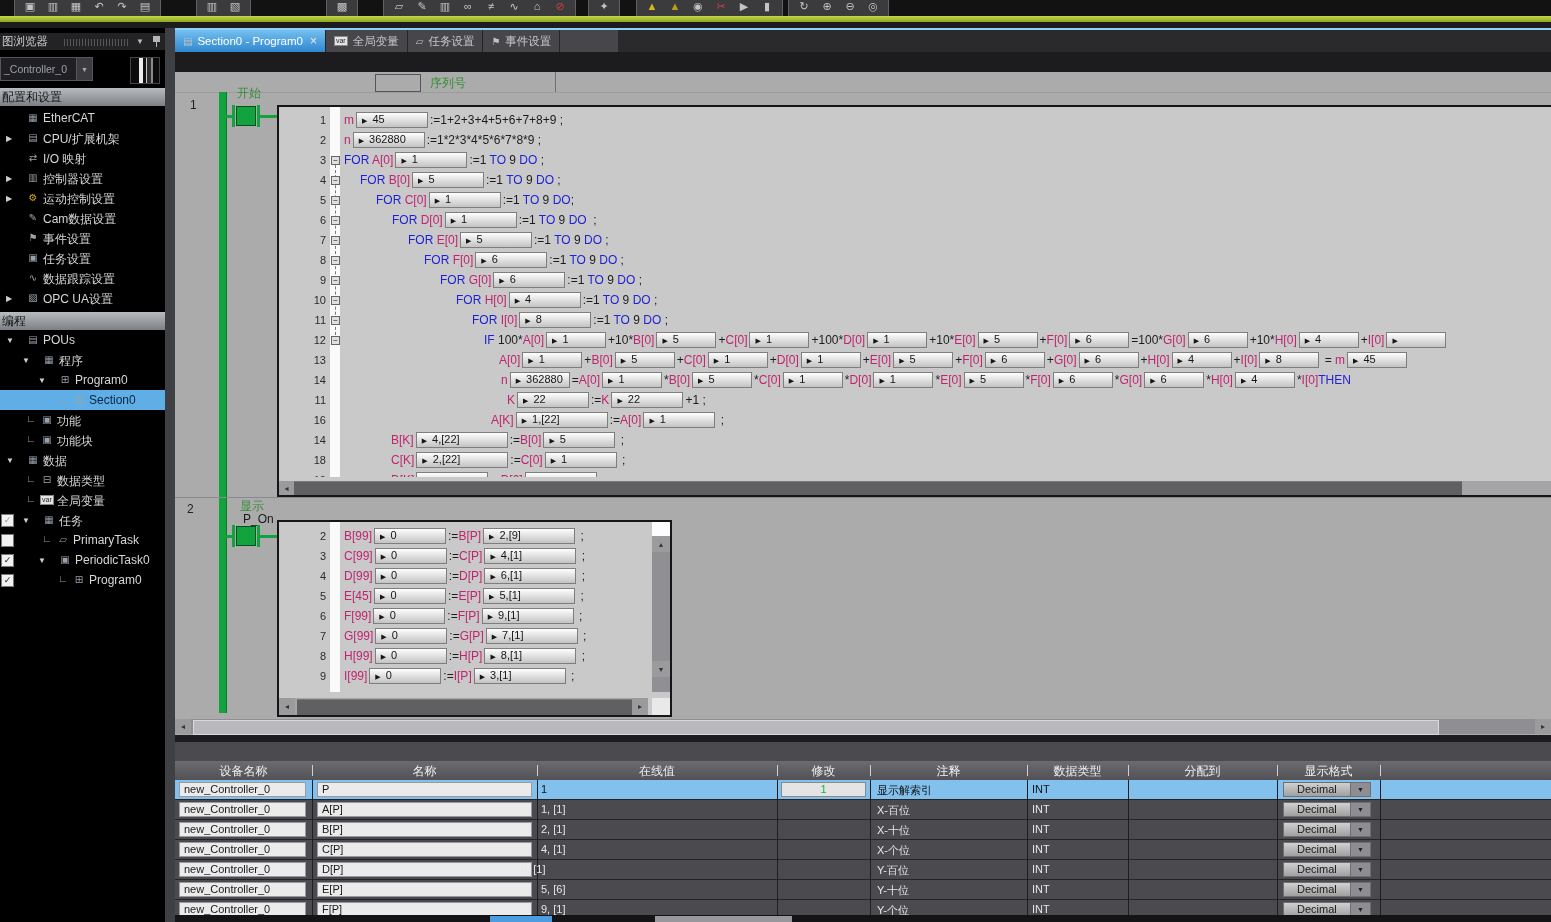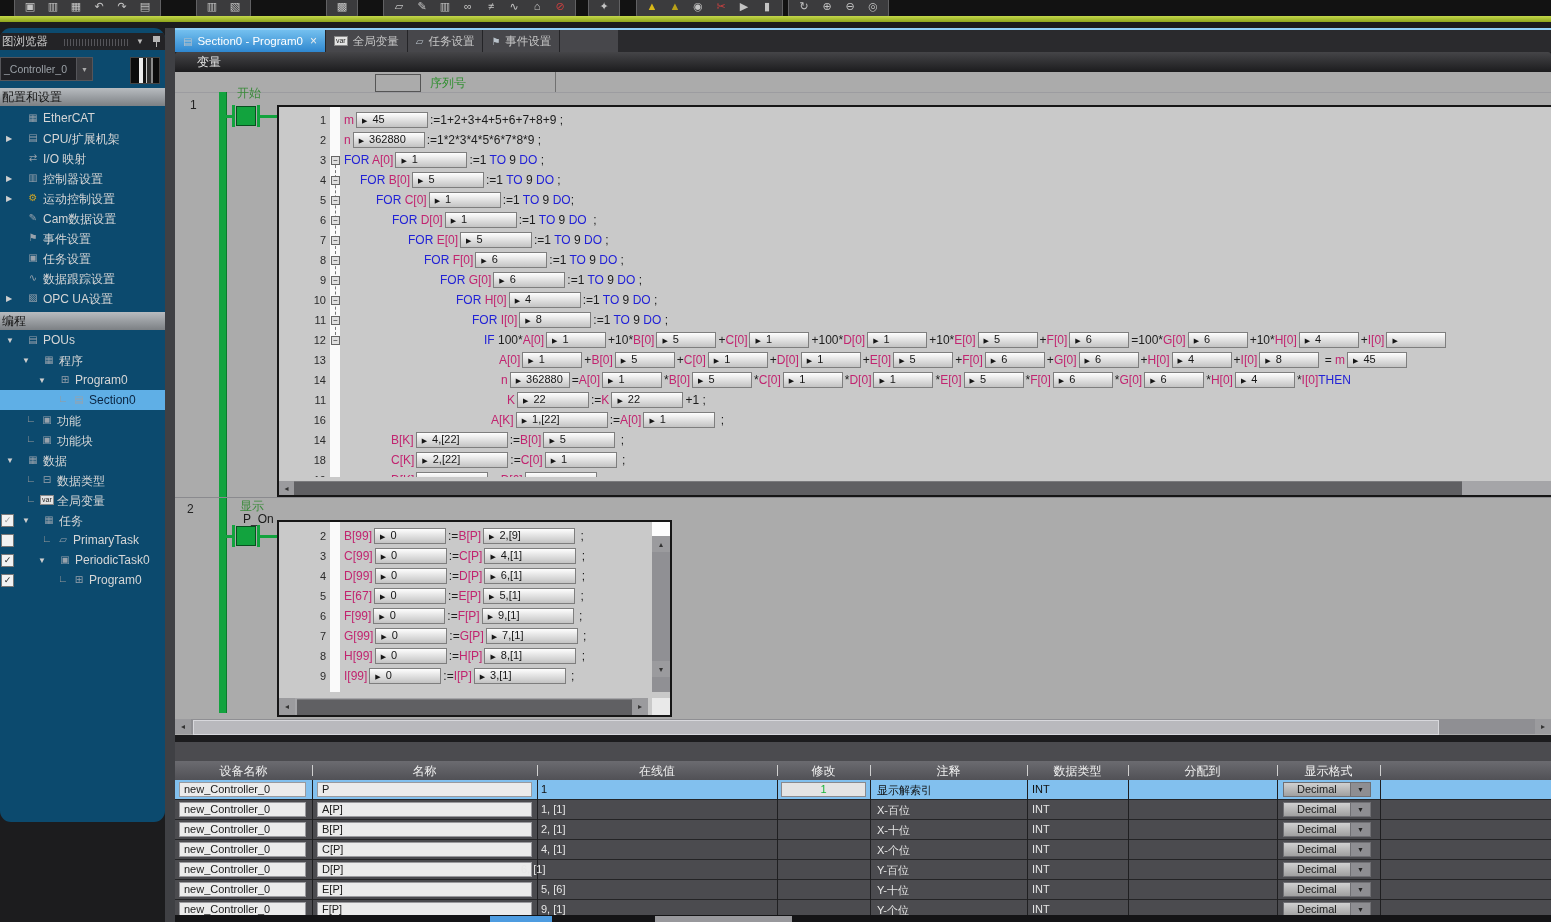--- a/index.html
+++ b/index.html
@@ -3,21 +3,21 @@
 <meta charset="utf-8">
 <style>
 html,body{margin:0;padding:0;background:#141416;font-family:"Liberation Sans","DejaVu Sans",sans-serif;}
 #root{position:relative;width:1551px;height:922px;overflow:hidden;background:#1c1c1e;}
 
 #toolbar{position:absolute;left:0;top:0;width:1551px;height:16px;background:#121212;overflow:hidden;}
 .tb-group{position:absolute;top:-6px;display:flex;gap:3px;padding:2px 5px;background:#3b3b3d;border:1px solid #616163;border-radius:3px;}
 .tb-icon{width:20px;height:18px;display:flex;align-items:center;justify-content:center;font-size:11px;color:#c3c3c3;}
 #greenbar{position:absolute;left:0;top:16px;width:1551px;height:6px;background:linear-gradient(#c3d84a,#8fa51c);}
 
-#sidebar{position:absolute;left:0;top:28px;width:165px;height:794px;background:#0c4a6e;overflow:hidden;border-radius:11px;}
+#sidebar{position:absolute;left:0;top:28px;width:165px;height:894px;background:#000000;overflow:hidden;}
 #sb-head{position:absolute;left:0;top:5px;width:165px;height:17px;background:#232326;}
 #sb-title{position:absolute;left:2px;top:1px;font-size:11.5px;color:#cccccc;white-space:nowrap;}
 #sb-dots{position:absolute;left:64px;top:6px;width:66px;height:7px;background:repeating-linear-gradient(90deg,#55555a 0 1px,transparent 1px 3px);}
 #sb-chev{position:absolute;left:136px;top:4px;font-size:8px;color:#bbb;}
 #sb-pin{position:absolute;left:153px;top:3px;width:7px;height:6px;background:#b5b5b5;}
 #sb-pin::after{content:"";position:absolute;left:3px;top:6px;width:1px;height:5px;background:#b5b5b5;}
 #sb-dd{position:absolute;left:0;top:29px;width:93px;height:24px;background:#202024;border:1px solid #55555a;box-sizing:border-box;}
 #sb-dd-txt{position:absolute;left:3px;top:5px;font-size:10.5px;color:#9aa0a6;white-space:nowrap;}
 #sb-dd-btn{position:absolute;right:0;top:0;width:15px;height:100%;background:#3c3c40;border-left:1px solid #55555a;color:#aaa;font-size:7px;display:flex;align-items:center;justify-content:center;}
 #sb-img{position:absolute;left:130px;top:29px;width:28px;height:25px;border:1px solid #444;background:linear-gradient(90deg,#0c0c0c 0 28%,#ededed 28% 42%,#111 42% 52%,#c8c8c8 52% 58%,#2e2e2e 58% 72%,#8a8a8a 72% 78%,#0c0c0c 78% 100%);}
@@ -305,21 +305,20 @@
         <div class="tab">
           <span class="tabicon">▱</span>
           <span>任务设置</span>
         </div>
         <div class="tab">
           <span class="tabicon">⚑</span>
           <span>事件设置</span>
         </div>
         <div class="tabghost"></div>
       </div>
-    <div id="varbar"><span>变量</span></div>
     <div id="ladder">
       <div id="serialbox"></div>
       <span id="seriallabel">序列号</span>
       <div id="serialdiv"></div>
       <div id="headline"></div>
       <div id="rail"></div>
 
       <span class="rungnum" style="left:15px;top:26px;">1</span>
       <span class="runglabel" style="left:62px;top:13px;">开始</span>
 
@@ -390,21 +389,21 @@
       <div class="stbox" id="box2">
         <div class="linewrap" id="b2wrap">
           <div class="stripe" style="height:170px;"></div>
         <div class="lnum" style="top: 4px;">2</div>
             <div class="cline" style="top: 4px; left: 65px;"><span class="tk-v">B[99]</span><span class="wbox" style="width: 72px;"><span class="warr">▶</span><span>0</span></span><span class="tk-p">:=</span><span class="tk-v">B[P]</span><span class="wbox" style="width: 92px;"><span class="warr">▶</span><span>2,[9]</span></span><span class="tk-p"> ;</span></div>
             <div class="lnum" style="top: 24px;">3</div>
             <div class="cline" style="top: 24px; left: 65px;"><span class="tk-v">C[99]</span><span class="wbox" style="width: 72px;"><span class="warr">▶</span><span>0</span></span><span class="tk-p">:=</span><span class="tk-v">C[P]</span><span class="wbox" style="width: 92px;"><span class="warr">▶</span><span>4,[1]</span></span><span class="tk-p"> ;</span></div>
             <div class="lnum" style="top: 44px;">4</div>
             <div class="cline" style="top: 44px; left: 65px;"><span class="tk-v">D[99]</span><span class="wbox" style="width: 72px;"><span class="warr">▶</span><span>0</span></span><span class="tk-p">:=</span><span class="tk-v">D[P]</span><span class="wbox" style="width: 92px;"><span class="warr">▶</span><span>6,[1]</span></span><span class="tk-p"> ;</span></div>
             <div class="lnum" style="top: 64px;">5</div>
-            <div class="cline" style="top: 64px; left: 65px;"><span class="tk-v">E[67]</span><span class="wbox" style="width: 72px;"><span class="warr">▶</span><span>0</span></span><span class="tk-p">:=</span><span class="tk-v">E[P]</span><span class="wbox" style="width: 92px;"><span class="warr">▶</span><span>5,[1]</span></span><span class="tk-p"> ;</span></div>
+            <div class="cline" style="top: 64px; left: 65px;"><span class="tk-v">E[45]</span><span class="wbox" style="width: 72px;"><span class="warr">▶</span><span>0</span></span><span class="tk-p">:=</span><span class="tk-v">E[P]</span><span class="wbox" style="width: 92px;"><span class="warr">▶</span><span>5,[1]</span></span><span class="tk-p"> ;</span></div>
             <div class="lnum" style="top: 84px;">6</div>
             <div class="cline" style="top: 84px; left: 65px;"><span class="tk-v">F[99]</span><span class="wbox" style="width: 72px;"><span class="warr">▶</span><span>0</span></span><span class="tk-p">:=</span><span class="tk-v">F[P]</span><span class="wbox" style="width: 92px;"><span class="warr">▶</span><span>9,[1]</span></span><span class="tk-p"> ;</span></div>
             <div class="lnum" style="top: 104px;">7</div>
             <div class="cline" style="top: 104px; left: 65px;"><span class="tk-v">G[99]</span><span class="wbox" style="width: 72px;"><span class="warr">▶</span><span>0</span></span><span class="tk-p">:=</span><span class="tk-v">G[P]</span><span class="wbox" style="width: 92px;"><span class="warr">▶</span><span>7,[1]</span></span><span class="tk-p"> ;</span></div>
             <div class="lnum" style="top: 124px;">8</div>
             <div class="cline" style="top: 124px; left: 65px;"><span class="tk-v">H[99]</span><span class="wbox" style="width: 72px;"><span class="warr">▶</span><span>0</span></span><span class="tk-p">:=</span><span class="tk-v">H[P]</span><span class="wbox" style="width: 92px;"><span class="warr">▶</span><span>8,[1]</span></span><span class="tk-p"> ;</span></div>
             <div class="lnum" style="top: 144px;">9</div>
             <div class="cline" style="top: 144px; left: 65px;"><span class="tk-v">I[99]</span><span class="wbox" style="width: 72px;"><span class="warr">▶</span><span>0</span></span><span class="tk-p">:=</span><span class="tk-v">I[P]</span><span class="wbox" style="width: 92px;"><span class="warr">▶</span><span>3,[1]</span></span><span class="tk-p"> ;</span></div>
             <div class="lnum" style="top: 164px;">10</div>
             <div class="cline" style="top: 164px; left: 65px;"></div>

